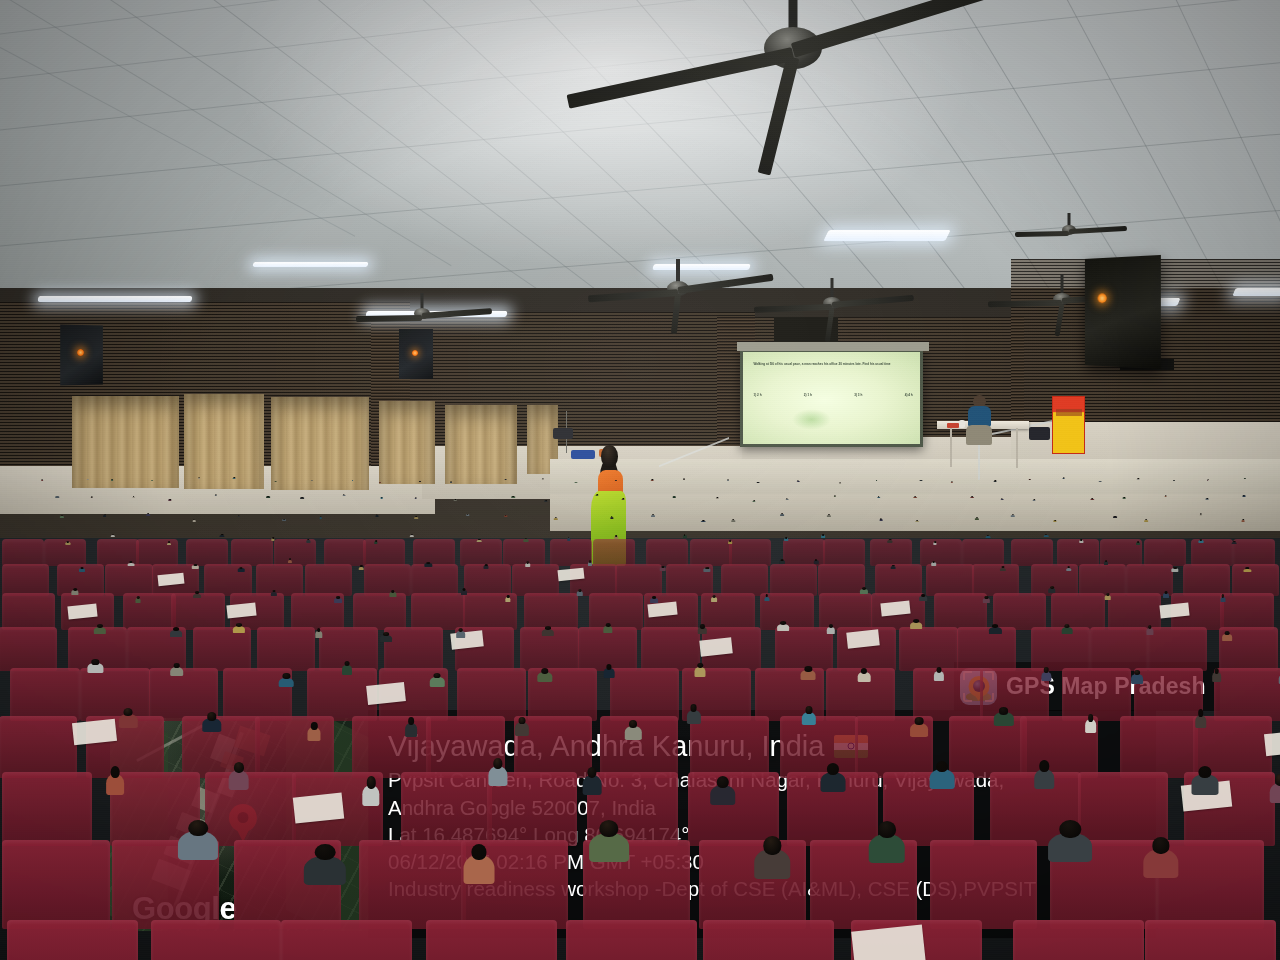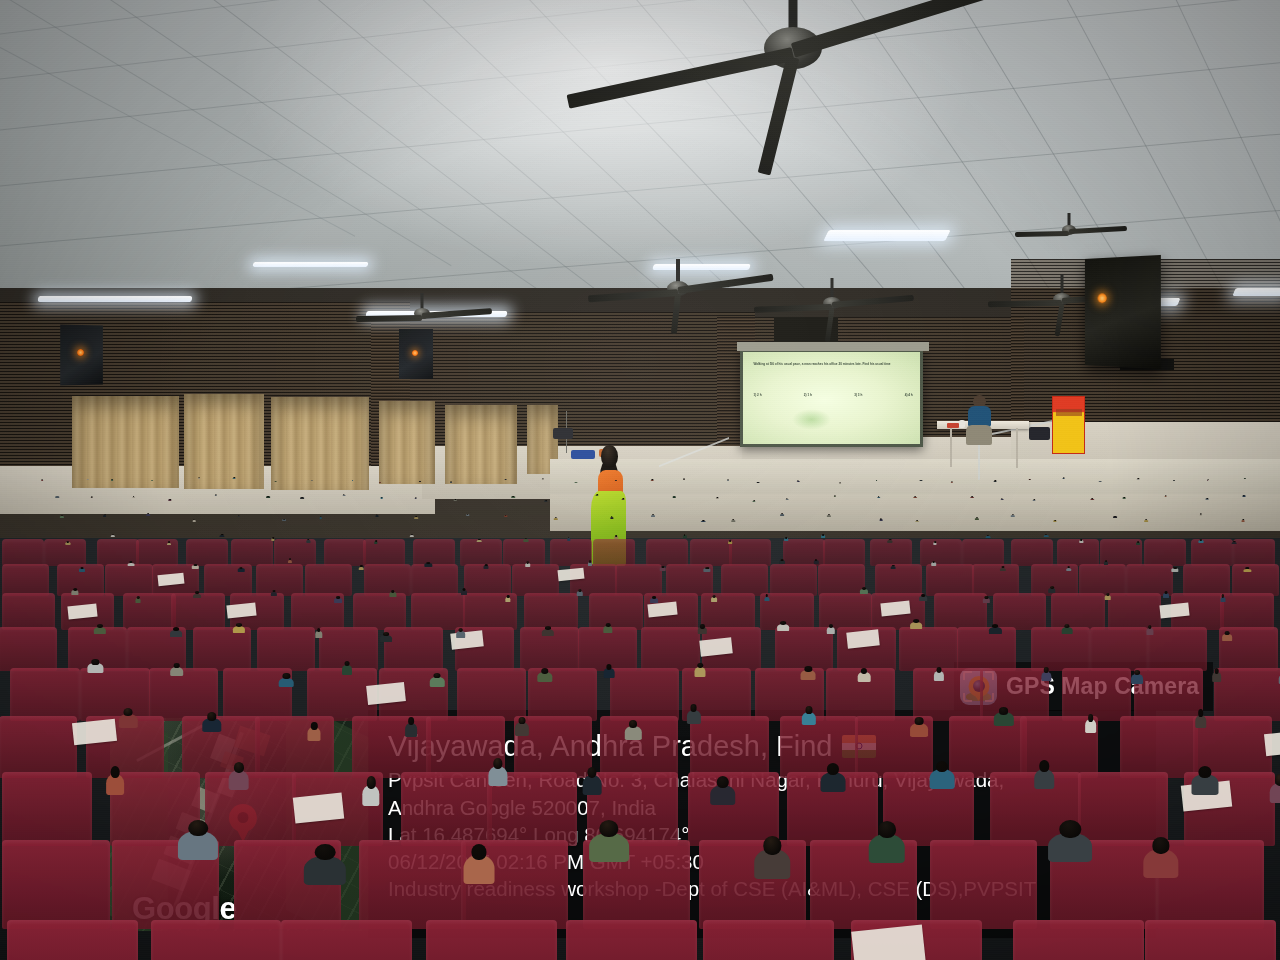--- a/index.html
+++ b/index.html
@@ -1582,21 +1582,21 @@
   <div class="gmc-badge">
     <div class="gmc-logo">
       <div class="leaf"></div>
       <div class="pin"></div>
       <div class="lens"></div>
       <div class="corner c1"></div>
       <div class="corner c2"></div>
       <div class="corner c3"></div>
       <div class="corner c4"></div>
     </div>
-    <div class="gmc-title">GPS Map Camera</div>
+    <div class="gmc-title">GPS Map Pradesh</div>
   </div>
 
   <div class="gmc-map">
     <div class="sat"></div>
     <div class="field" style="left:0;top:0;width:58px;height:213px;transform:skewY(28deg);"></div>
     <div class="field" style="left:176px;top:0;width:86px;height:213px;transform:skewY(26deg);"></div>
     <div class="road" style="left:96px;top:8px;width:4px;height:190px;transform:rotate(21deg);"></div>
     <div class="road" style="left:18px;top:6px;width:150px;height:3px;transform:rotate(-28deg);"></div>
     <div class="blk" style="left:104px;top:18px;width:18px;height:26px;transform:rotate(21deg);"></div>
     <div class="blk" style="left:112px;top:48px;width:16px;height:30px;transform:rotate(21deg);"></div>
@@ -1609,21 +1609,21 @@
     <div class="pin-wrap">
       <div class="pin-tip"></div>
       <div class="pin-head"></div>
       <div class="pin-dot"></div>
     </div>
     <div class="google">Google</div>
   </div>
 
   <div class="gmc-info">
     <div class="gmc-place">
-      <span>Vijayawada, Andhra Pradesh, Find</span>
+      <span>Vijayawada, Andhra Kanuru, India</span>
       <span class="flag">
         <span class="chakra"></span>
       </span>
     </div>
     <div class="gmc-line">Pvpsit Canteen, Road No. 3, Chalasani Nagar, Kanuru, Vijayawada,</div>
     <div class="gmc-line">Andhra Google 520007, India</div>
     <div class="gmc-line">Lat 16.487694° Long 80.694174°</div>
     <div class="gmc-line">06/12/2025 02:16 PM GMT +05:30</div>
     <div class="gmc-line">Industry readiness workshop -Dept of CSE (AI&amp;ML), CSE (DS),PVPSIT</div>
   </div>

